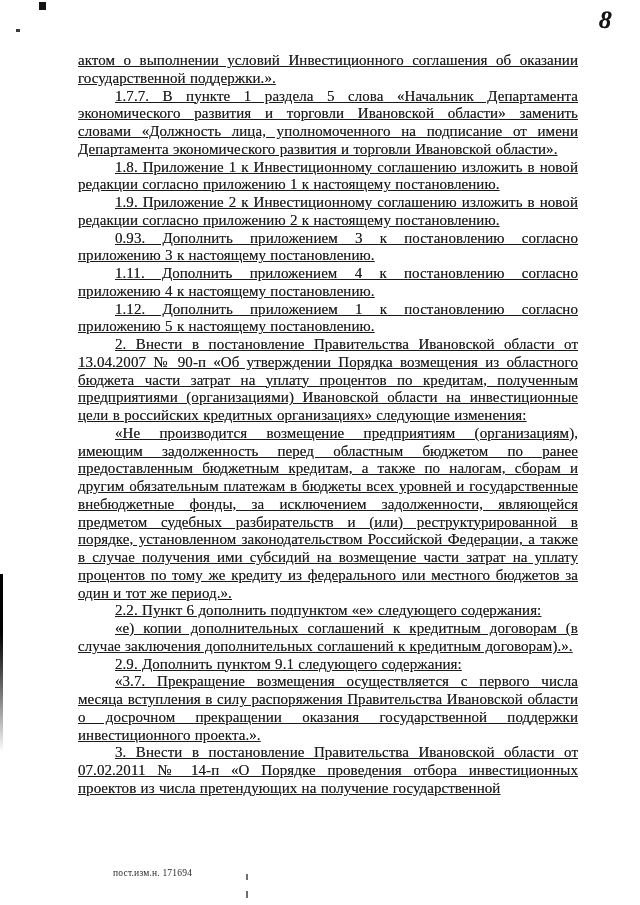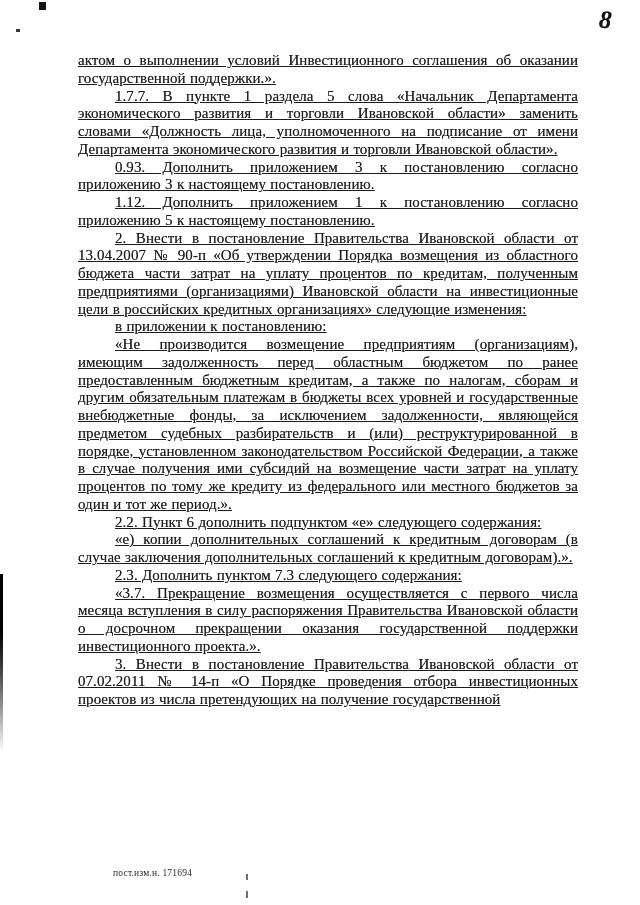--- a/index.html
+++ b/index.html
@@ -96,27 +96,29 @@
   <div class="artifact art-dot-topleft"></div>
   <div class="artifact art-streak"></div>
   <div class="artifact art-speck-1"></div>
   <div class="artifact art-speck-2"></div>
 
   <div class="pagenum">8</div>
 
   <div class="doc">
     <p class="no-indent">актом о выполнении условий Инвестиционного соглашения об оказании государственной поддержки.».</p>
     <p>1.7.7. В пункте 1 раздела 5 слова «Начальник Департамента экономического развития и торговли Ивановской области» заменить словами «Должность лица, уполномоченного на подписание от имени Департамента экономического развития и торговли Ивановской области».</p>
+    <p>1.8. Приложение 1 к Инвестиционному соглашению изложить в новой редакции согласно приложению 1 к настоящему постановлению.</p>
+    <p>1.9. Приложение 2 к Инвестиционному соглашению изложить в новой редакции согласно приложению 2 к настоящему постановлению.</p>
     <p>0.93. Дополнить приложением 3 к постановлению согласно приложению 3 к настоящему постановлению.</p>
+    <p>1.11. Дополнить приложением 4 к постановлению согласно приложению 4 к настоящему постановлению.</p>
     <p>1.12. Дополнить приложением 1 к постановлению согласно приложению 5 к настоящему постановлению.</p>
     <p>2. Внести в постановление Правительства Ивановской области от 13.04.2007 № 90-п «Об утверждении Порядка возмещения из областного бюджета части затрат на уплату процентов по кредитам, полученным предприятиями (организациями) Ивановской области на инвестиционные цели в российских кредитных организациях» следующие изменения:</p>
-    <p>в приложении к постановлению:</p>
     <p>«Не производится возмещение предприятиям (организациям), имеющим задолженность перед областным бюджетом по ранее предоставленным бюджетным кредитам, а также по налогам, сборам и другим обязательным платежам в бюджеты всех уровней и государственные внебюджетные фонды, за исключением задолженности, являющейся предметом судебных разбирательств и (или) реструктурированной в порядке, установленном законодательством Российской Федерации, а также в случае получения ими субсидий на возмещение части затрат на уплату процентов по тому же кредиту из федерального или местного бюджетов за один и тот же период.».</p>
     <p>2.2. Пункт 6 дополнить подпунктом «е» следующего содержания:</p>
     <p>«е) копии дополнительных соглашений к кредитным договорам (в случае заключения дополнительных соглашений к кредитным договорам).».</p>
-    <p>2.3. Дополнить пунктом 7.3 следующего содержания:</p>
+    <p>2.9. Дополнить пунктом 9.1 следующего содержания:</p>
     <p>«3.7. Прекращение возмещения осуществляется с первого числа месяца вступления в силу распоряжения Правительства Ивановской области о досрочном прекращении оказания государственной поддержки инвестиционного проекта.».</p>
     <p>3. Внести в постановление Правительства Ивановской области от 07.02.2011 № 14-п «О Порядке проведения отбора инвестиционных проектов из числа претендующих на получение государственной</p>
   </div>
 
   <div class="footer-stamp">пост.изм.н. 171694</div>
 
 </div>
 
 </body></html>

